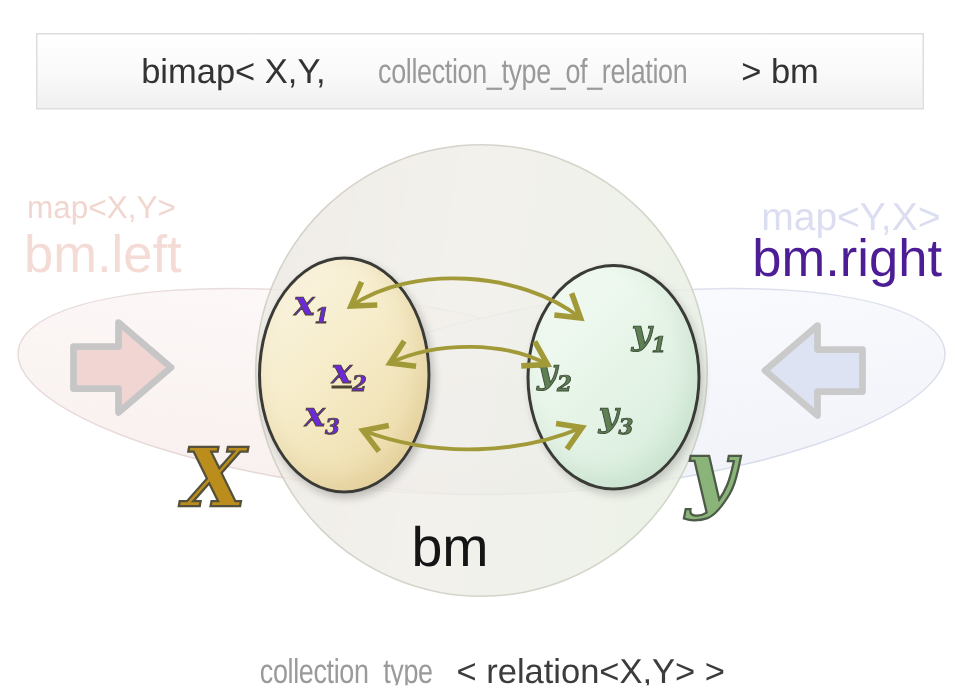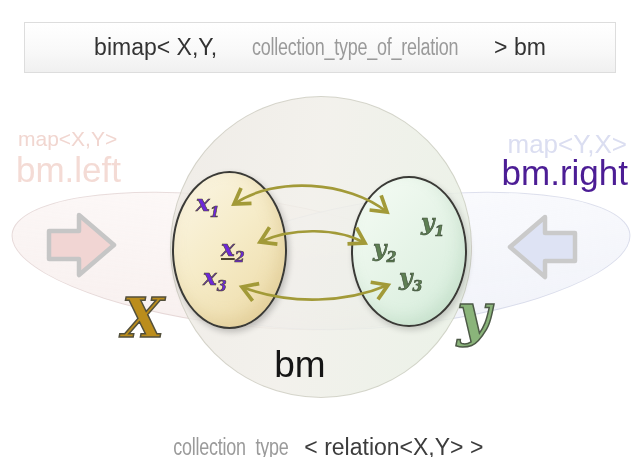--- a/index.html
+++ b/index.html
@@ -52,21 +52,21 @@
   
   .elem{position:absolute;font-family:"DejaVu Serif",serif;font-style:italic;font-weight:bold;
     font-size:23px;line-height:1;white-space:nowrap;}
   .elem sub{font-size:0.62em;}
   .elem-x{color:#6d28d9;-webkit-text-stroke:0.6px #4c4430;}
   .elem-y{color:#5e7f53;-webkit-text-stroke:0.6px #3c4c38;}
   .lbl-x1{left:196px;top:191px;}
   .lbl-x2{left:221px;top:236px;text-decoration:underline;}
   .lbl-x3{left:203px;top:265px;font-style:italic;}
   .lbl-y1{left:399px;top:210px;margin-left:22px;}
-  .lbl-y2{left:373px;top:236px;}
+  .lbl-y2{left:358px;top:236px;}
   .lbl-y3{left:399px;top:265px;}
 
   
   .relations{position:absolute;left:0;top:0;pointer-events:none;}
 
   
   .big-letter{position:absolute;font-family:"DejaVu Serif",serif;font-style:italic;
     font-weight:bold;line-height:1;}
   .big-x{left:122px;top:291px;font-size:54px;color:#bb8d1c;-webkit-text-stroke:1.5px #53503c;}
   .big-y{left:457px;top:285px;font-size:58px;color:#8ab47a;-webkit-text-stroke:1.5px #4d5a47;}

